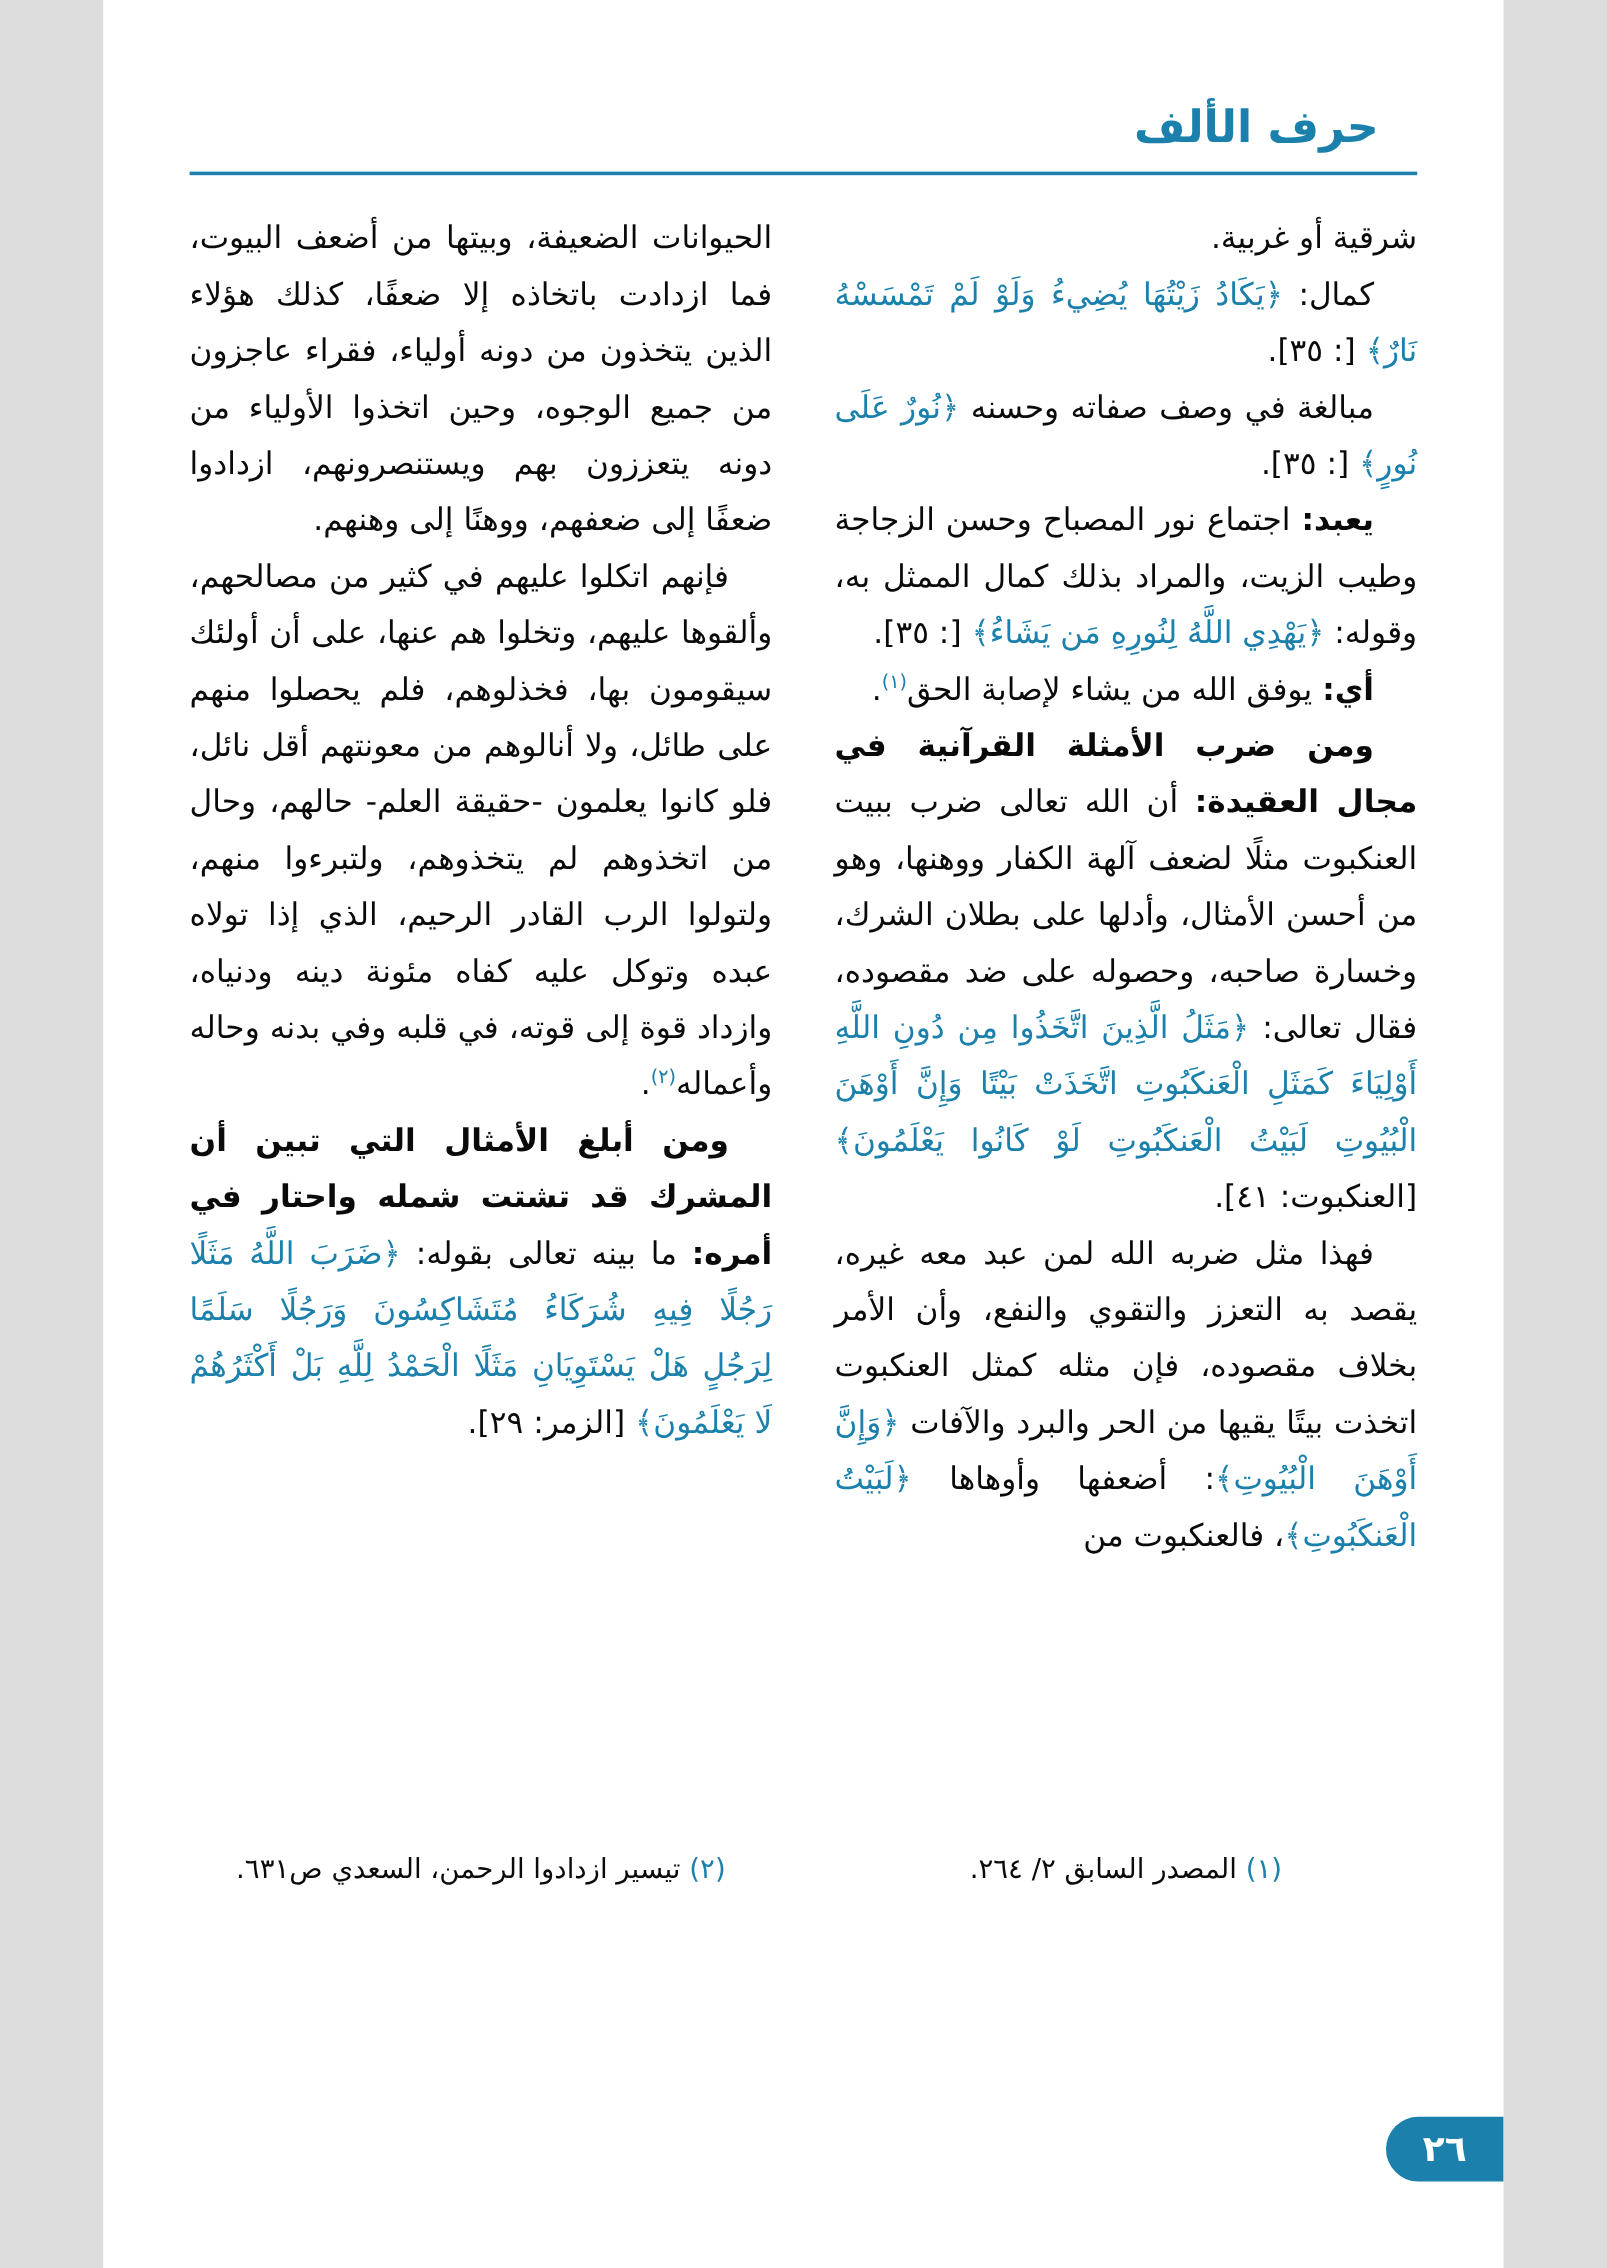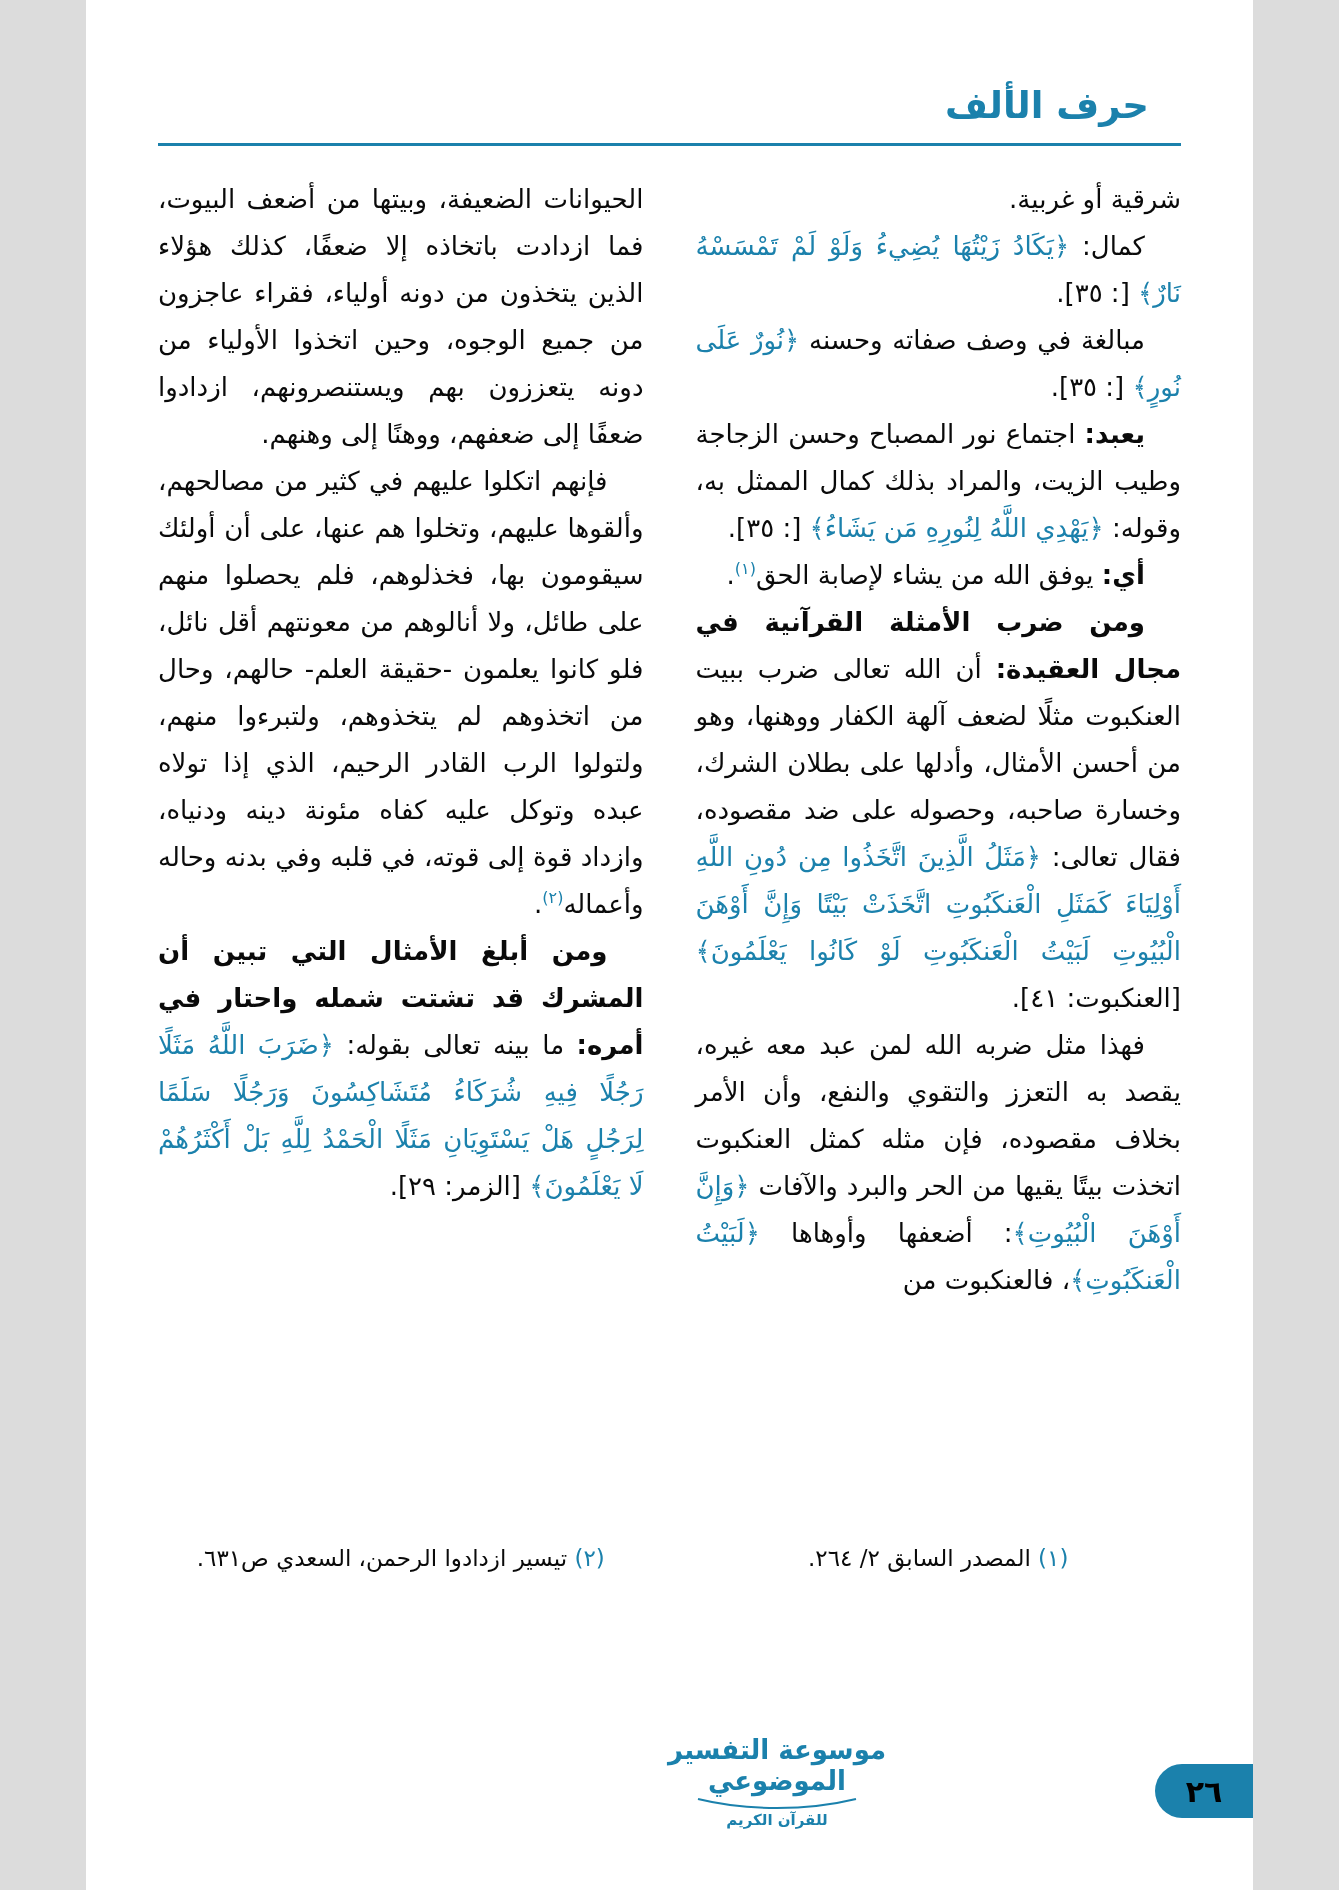--- a/index.html
+++ b/index.html
@@ -93,21 +93,21 @@
 
   
   .page-badge {
     position:absolute;
     top:1764px; right:0;
     width:98px; height:54px;
     background:var(--accent);
     border-radius:28px 0 0 28px;
     display:flex; align-items:center; justify-content:center;
   }
-  .page-num { color:#000000; font-size:30px; font-weight:bold; }
+  .page-num { color:#ffffff; font-size:30px; font-weight:bold; }
 </style>
 </head>
 <body>
 
 <div class="page">
 
   <header class="header">
     <div class="chapter-title">حرف الألف</div>
   </header>
   <div class="rule-wrap">
@@ -133,25 +133,18 @@
 
   <div class="footnotes">
     <div class="footnote">
       <span class="fn-marker">(١)</span><span class="fn-text"> المصدر السابق ٢/ ٢٦٤.</span>
     </div>
     <div class="footnote">
       <span class="fn-marker">(٢)</span><span class="fn-text"> تيسير ازدادوا الرحمن، السعدي ص٦٣١.</span>
     </div>
   </div>
 
-  <div class="logo">
-    <div class="logo-line1">موسوعة التفسير الموضوعي</div>
-    <svg class="logo-swash" width="170" height="14" viewBox="0 0 170 14" aria-hidden="true">
-      <path d="M6 3 C 55 15, 115 15, 164 3" fill="none" stroke="currentColor" stroke-width="2"></path>
-    </svg>
-    <div class="logo-line2">للقرآن الكريم</div>
-  </div>
 
   <div class="page-badge">
     <span class="page-num">٢٦</span>
   </div>
 
 </div>
 
 </body></html>

